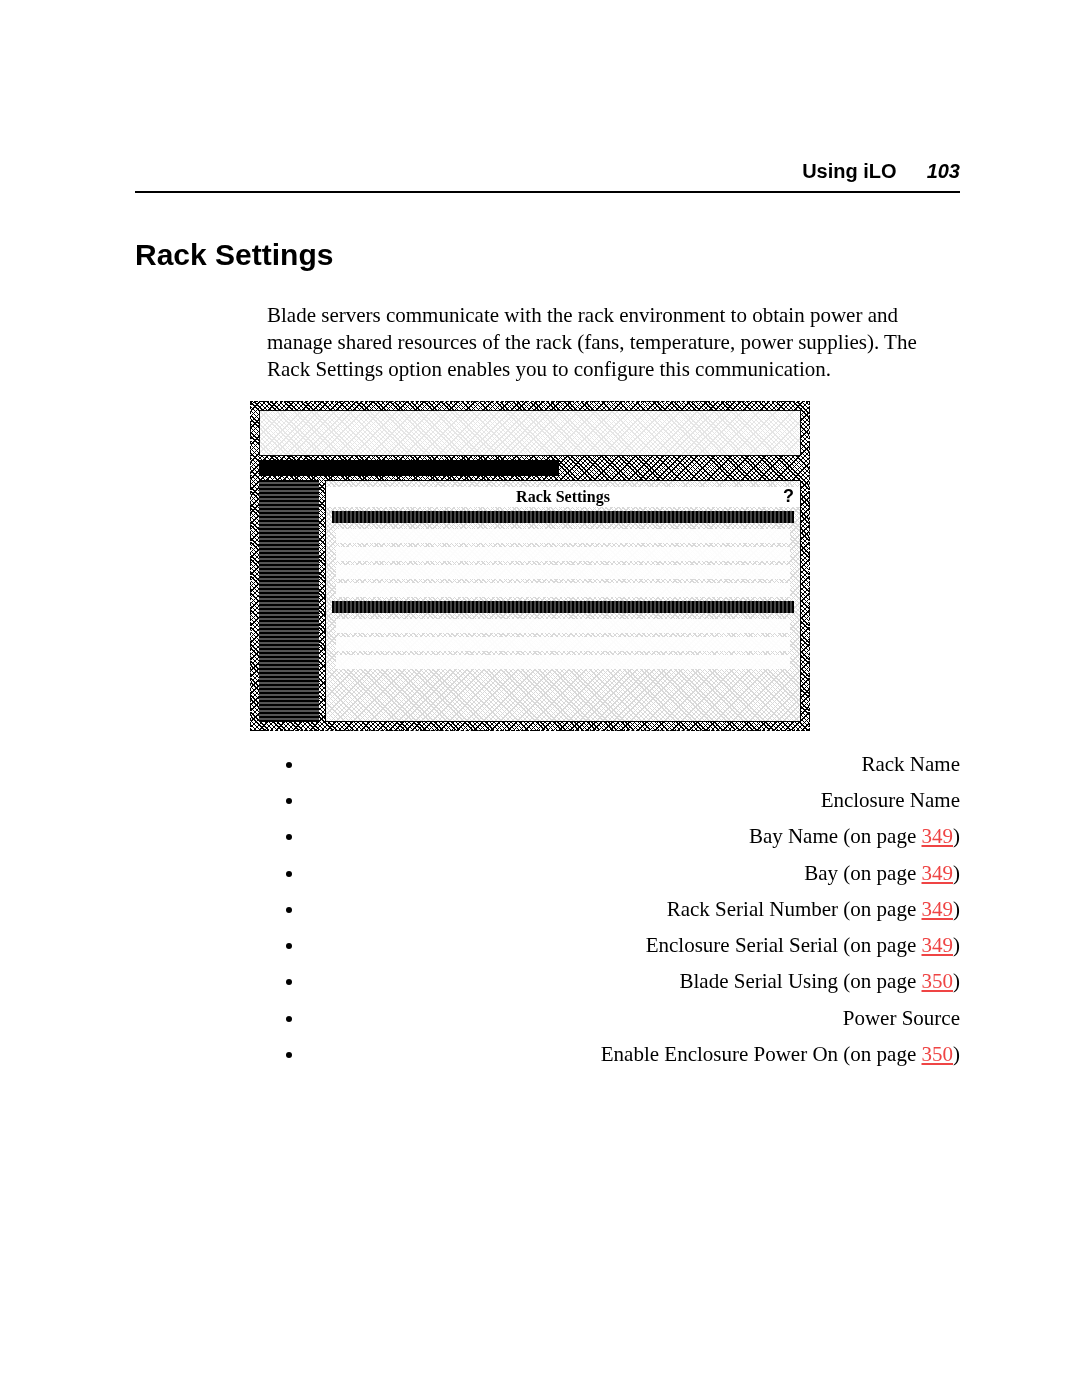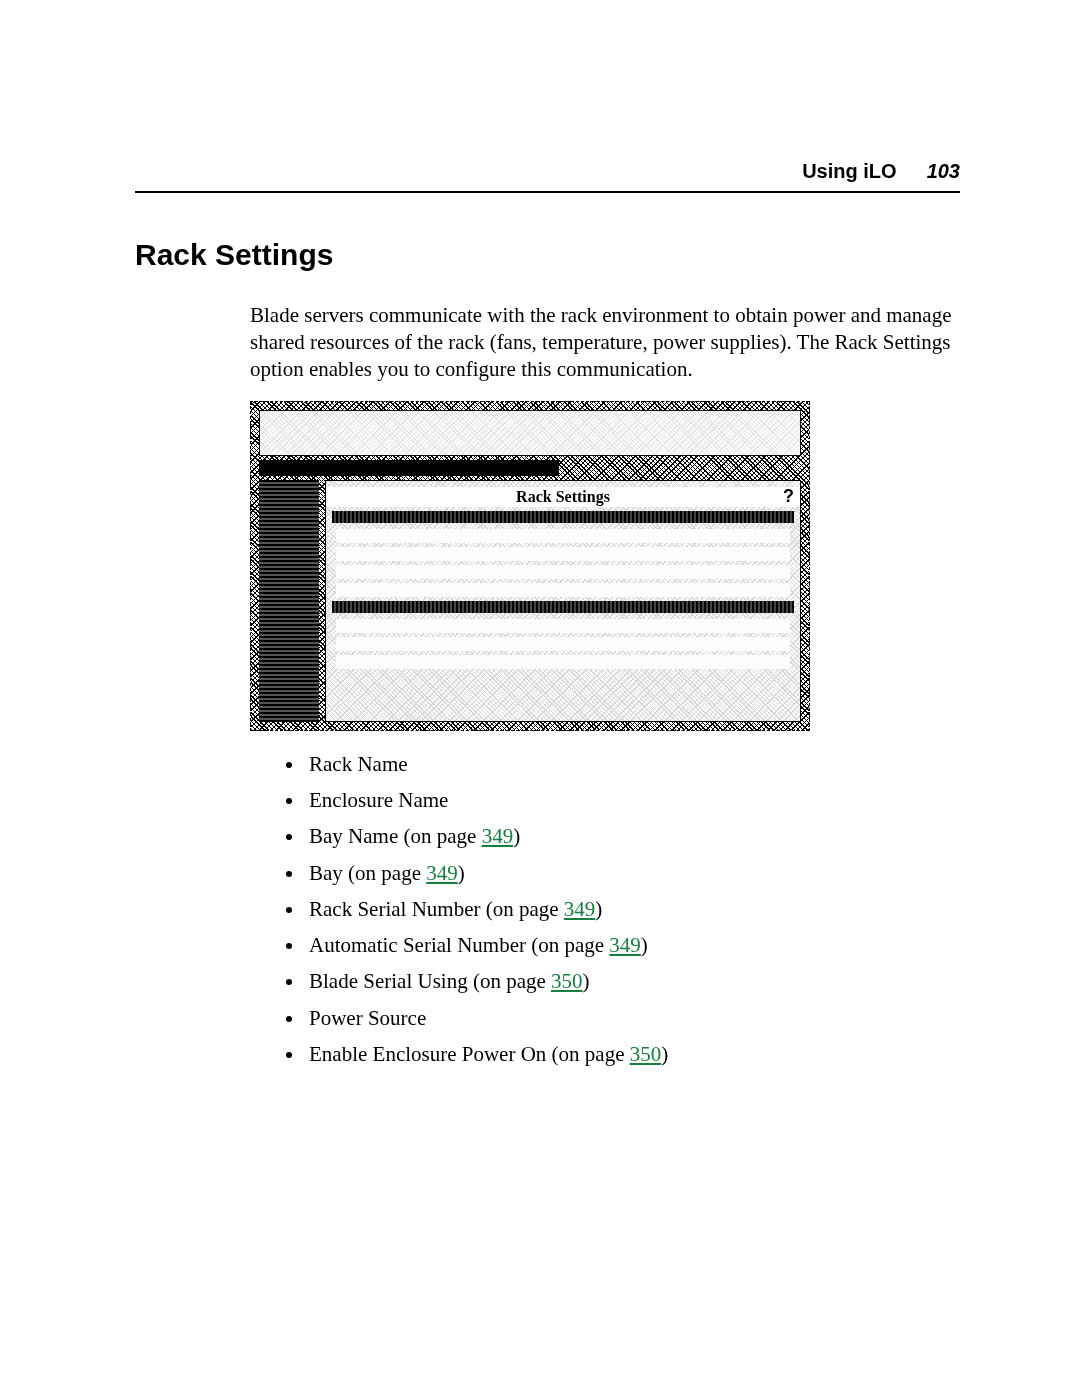--- a/index.html
+++ b/index.html
@@ -37,21 +37,21 @@
     font-size: 30px;
     font-weight: bold;
     margin: 0 0 30px 0;
   }
   .body {
     margin-left: 115px;
     font-size: 21px;
     line-height: 1.28;
   }
   .body p {
-    margin: 0 0 18px 0;
+    margin: 0 0 18px 17px;
   }
   .screenshot {
     width: 560px;
     height: 330px;
     margin: 10px 0 20px 0;
     background:
       repeating-linear-gradient(45deg, #000 0 1px, transparent 1px 3px),
       repeating-linear-gradient(-45deg, #000 0 1px, transparent 1px 4px),
       #fff;
     background-blend-mode: multiply;
@@ -117,28 +117,29 @@
     color: #333;
     background: rgba(255,255,255,0.9);
     display: flex;
     justify-content: space-between;
     padding: 0 10px;
   }
   ul.fields {
     list-style: disc;
     padding-left: 55px;
     margin: 8px 0 0 0;
+    text-align: right;
   }
   ul.fields li {
     margin: 0 0 9px 0;
     padding-left: 4px;
     line-height: 1.3;
   }
   a.pref {
-    color: #15803d;
+    color: #ef4444;
     text-decoration: underline;
   }
 </style>
 </head>
 <body>
 
 <div class="page">
 
   <div class="running-head">
     <span>Using iLO</span>
@@ -202,21 +203,21 @@
       <li>
         <span>Bay Name</span><span> (on page </span><a href="#" class="pref">349</a><span>)</span>
       </li>
       <li>
         <span>Bay</span><span> (on page </span><a href="#" class="pref">349</a><span>)</span>
       </li>
       <li>
         <span>Rack Serial Number</span><span> (on page </span><a href="#" class="pref">349</a><span>)</span>
       </li>
       <li>
-        <span>Automatic Serial Number</span><span> (on page </span><a href="#" class="pref">349</a><span>)</span>
+        <span>Enclosure Serial Serial</span><span> (on page </span><a href="#" class="pref">349</a><span>)</span>
       </li>
       <li>
         <span>Blade Serial Using</span><span> (on page </span><a href="#" class="pref">350</a><span>)</span>
       </li>
       <li>
         <span>Power Source</span>
       </li>
       <li>
         <span>Enable Enclosure Power On</span><span> (on page </span><a href="#" class="pref">350</a><span>)</span>
       </li>

